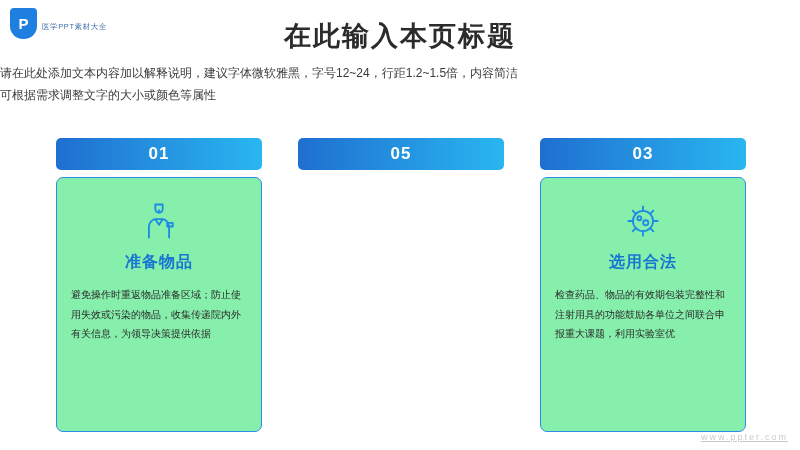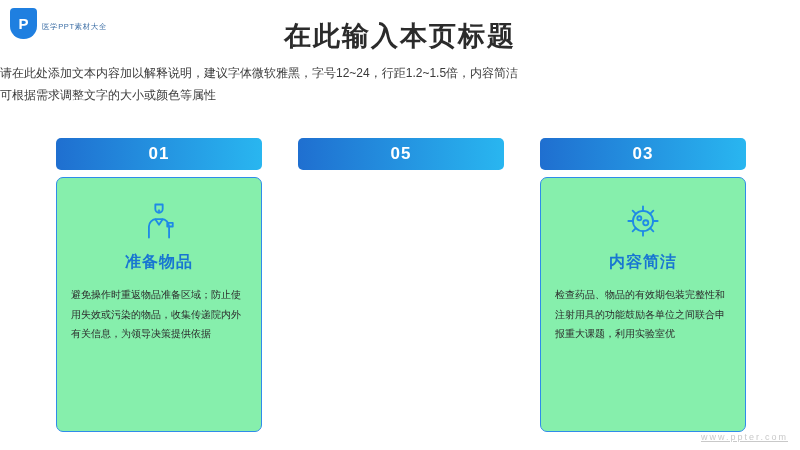--- a/index.html
+++ b/index.html
@@ -205,20 +205,20 @@
     <div class="card-header" style="background:linear-gradient(to right,#1f6fd0,#29b6f0);">03</div>
     <div class="card-body">
       <div class="card-icon">
         <svg width="44" height="44" viewBox="0 0 48 48" fill="none" stroke="#1e8ae6" stroke-width="2" stroke-linecap="round">
           <circle cx="24" cy="24" r="11"></circle>
           <circle cx="20" cy="21" r="2.2"></circle>
           <circle cx="27" cy="26" r="2.8"></circle>
           <path d="M24 13V8M24 35v5M13 24H8M35 24h5M16.2 16.2l-3.5-3.5M31.8 31.8l3.5 3.5M31.8 16.2l3.5-3.5M16.2 31.8l-3.5 3.5"></path>
         </svg>
       </div>
-      <div class="card-title">内容简洁</div>
+      <div class="card-title">选用合法</div>
       <div class="card-text">检查药品、物品的有效期包装完整性和注射用具的功能鼓励各单位之间联合申报重大课题，利用实验室优</div>
     </div>
   </div>
 
 </div>
 
 <div class="watermark">www.ppter.com</div>
 
 </body></html>

